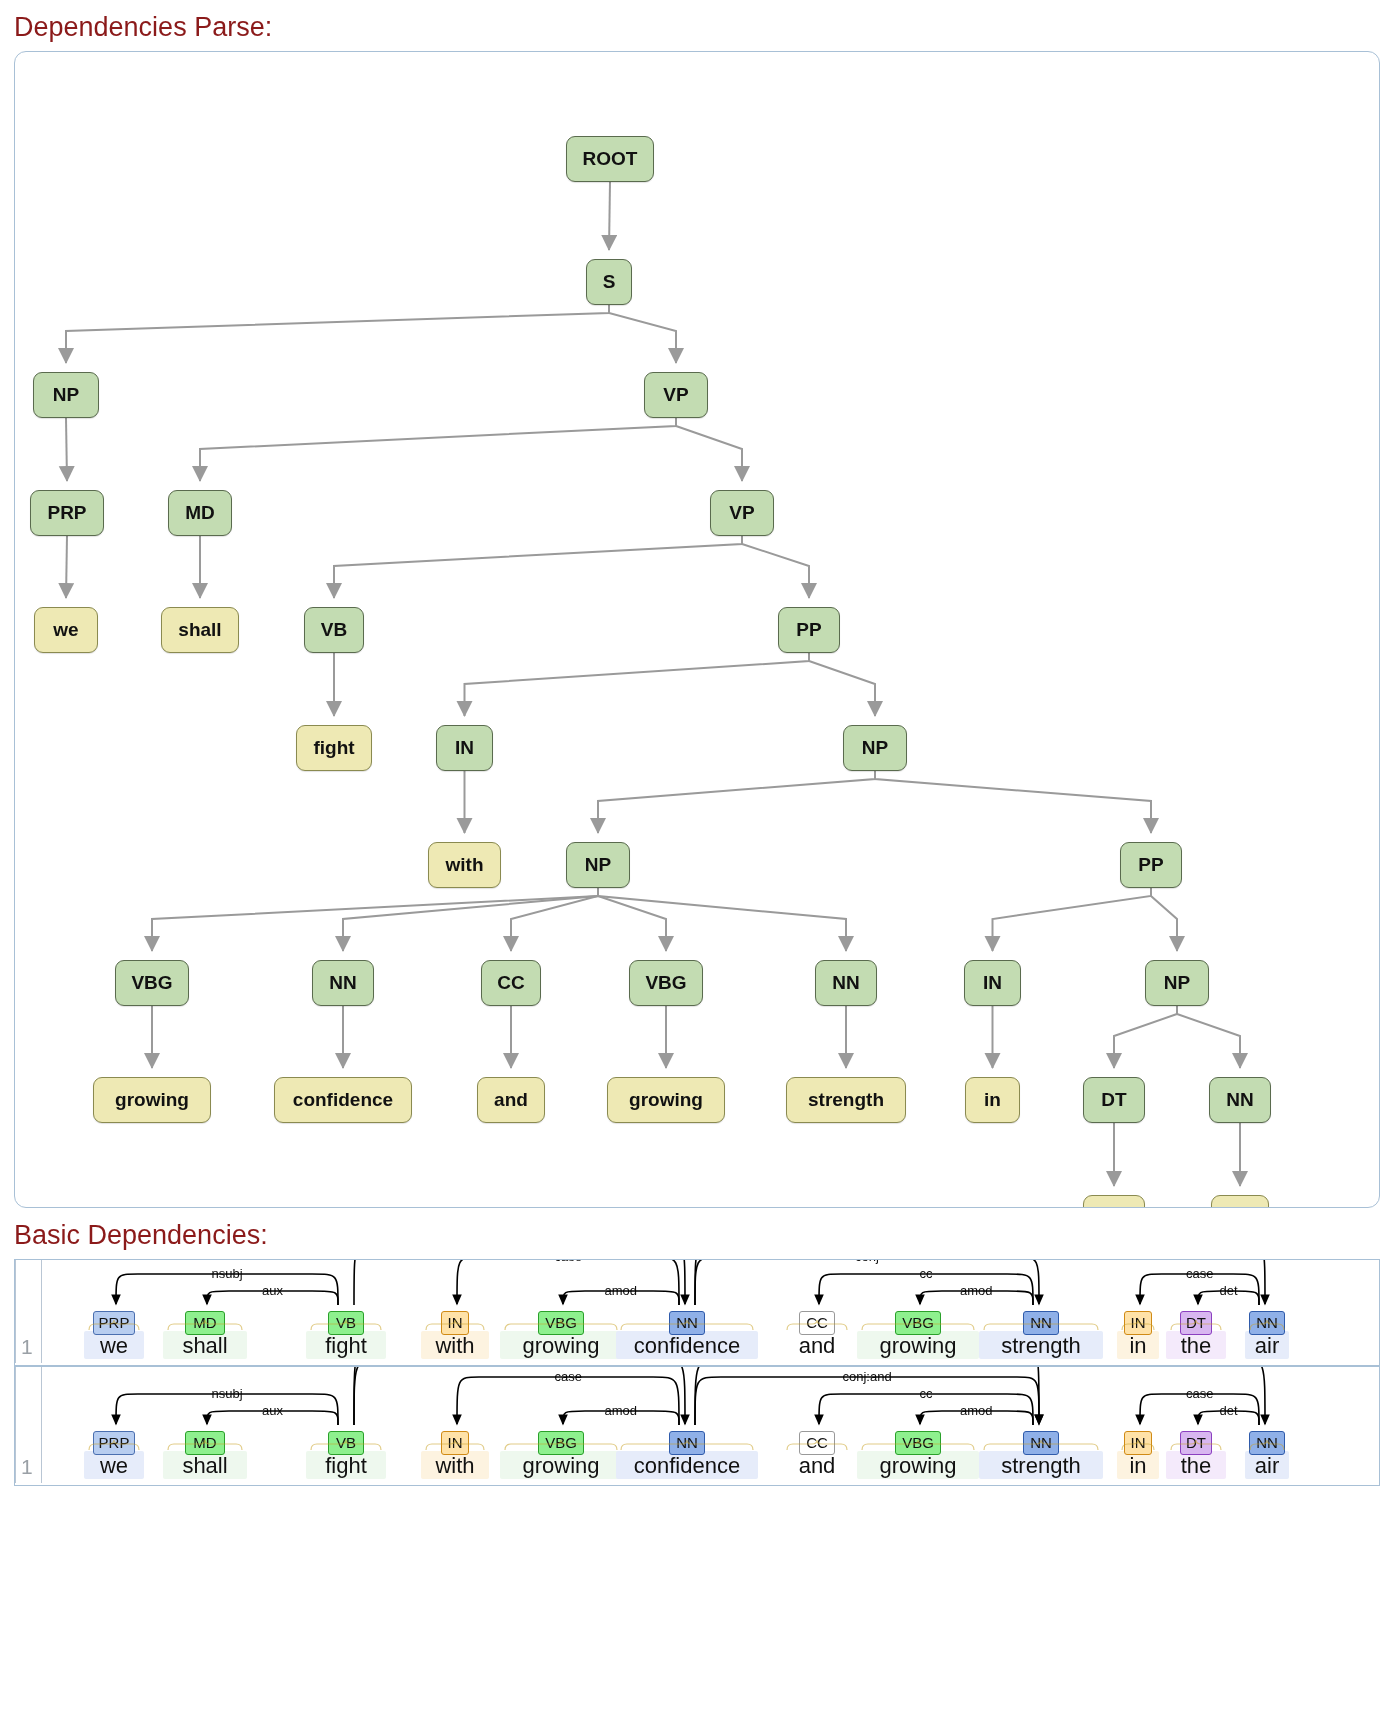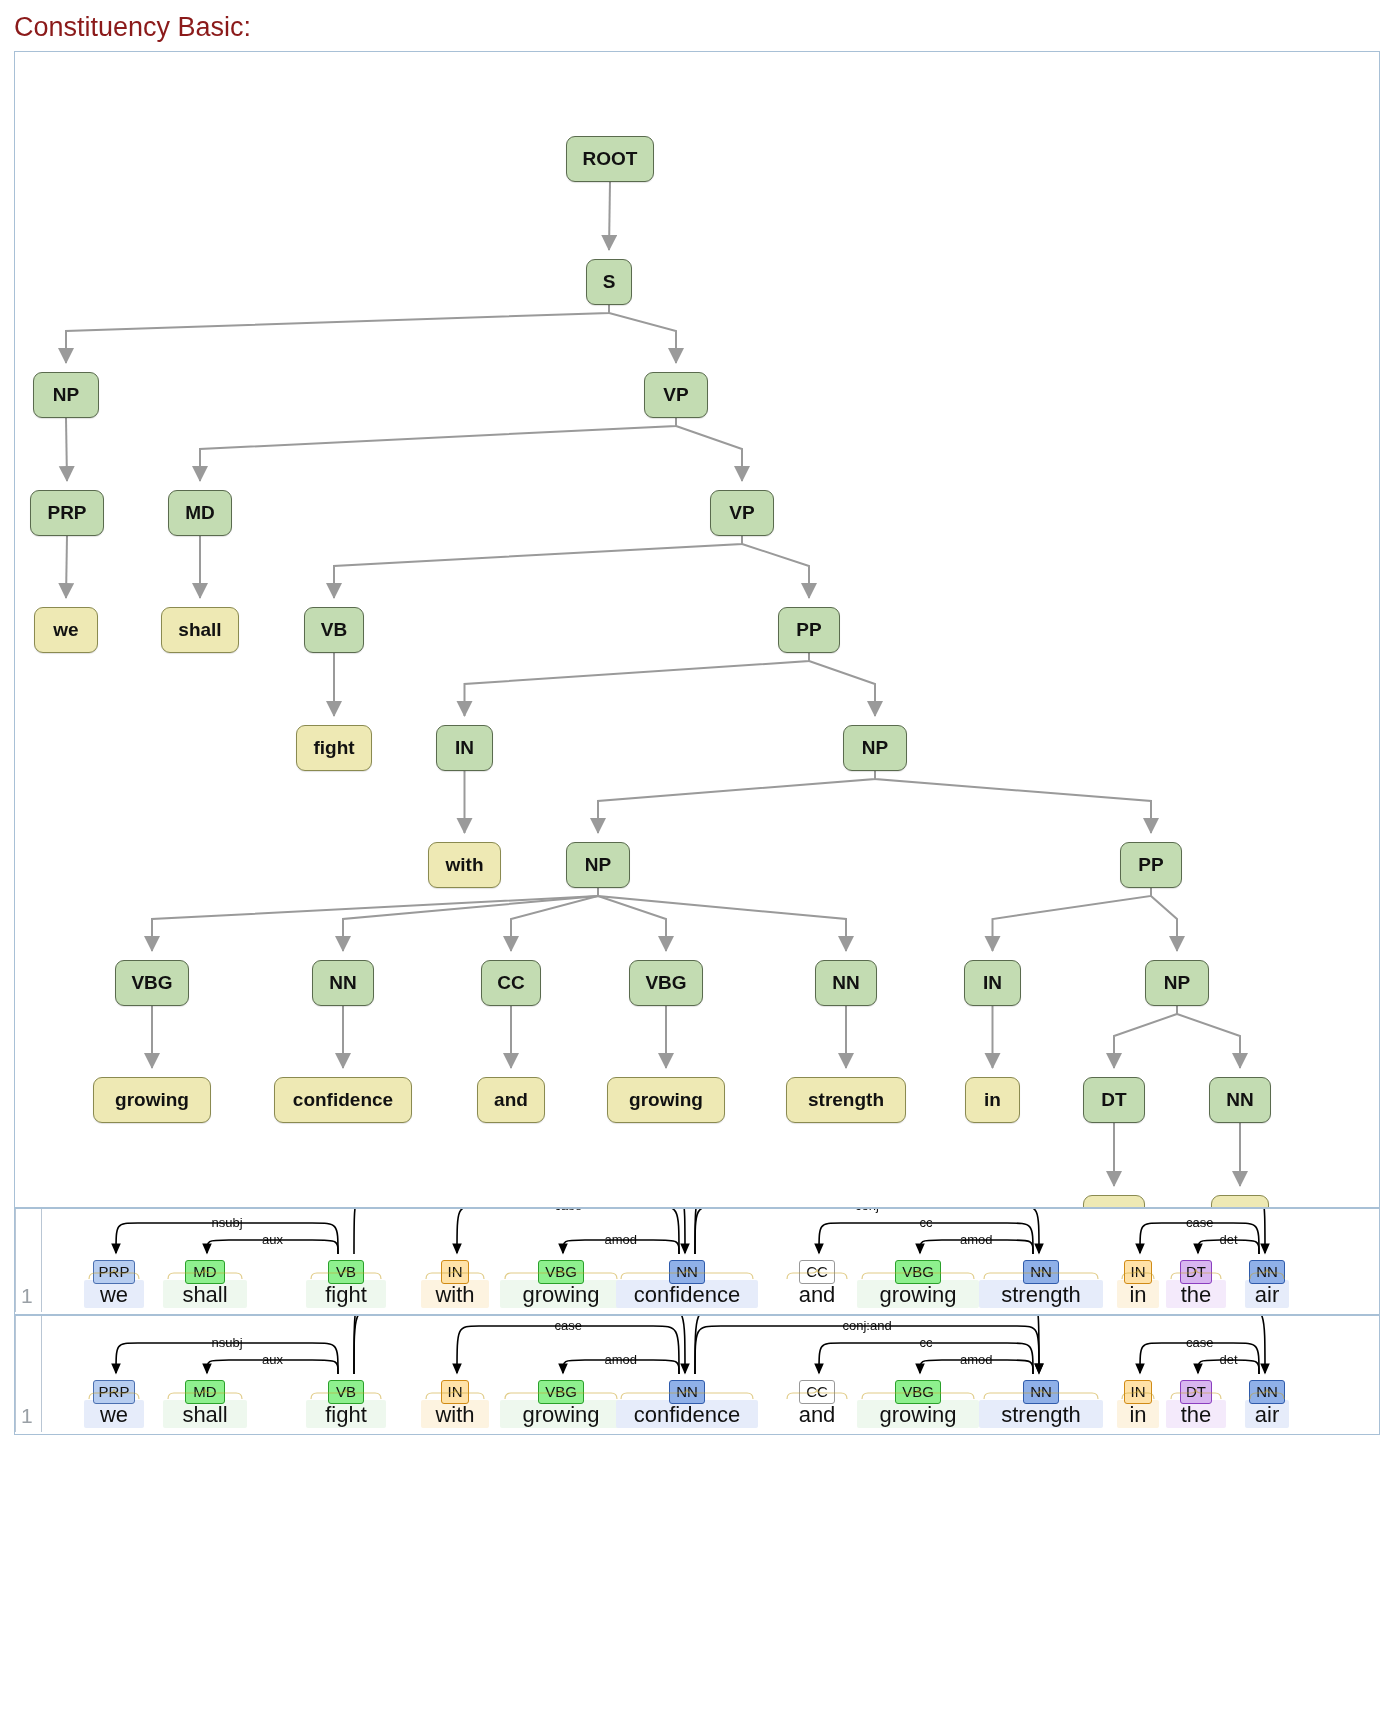--- a/index.html
+++ b/index.html
@@ -1,20 +1,20 @@
 <!DOCTYPE html>
 <html><head>
 <meta charset="utf-8">
 <style>
   html,body{margin:0;padding:0;background:#ffffff;}
   body{font-family:"Liberation Sans",sans-serif;width:1392px;}
   .page{width:1392px;position:relative;}
   .section-title{color:#8b1a1a;font-size:27px;line-height:1;padding:14px 0 10px 14px;font-weight:400;}
   .panel{border:1px solid #a8c0d6;background:#fff;margin:0 12px 0 14px;position:relative;overflow:hidden;}
-  .tree-panel{height:1155px;}
+  .tree-panel{height:1155px;border-radius:12px;}
   .dep-panel{height:105px;}
 
   
   .tnode{position:absolute;border:1.4px solid #5a6b4e;border-radius:9px;
          display:flex;align-items:center;justify-content:center;
          font-weight:bold;font-size:19px;color:#111;box-sizing:border-box;
          box-shadow:0 1px 1px rgba(0,0,0,.12);}
   .tnode.cat{background:#c3dcb2;}
   .tnode.leaf{background:#eee9b4;border-color:#8a8a50;}
   svg.edges{position:absolute;left:0;top:0;pointer-events:none;}
@@ -37,21 +37,21 @@
         white-space:nowrap;}
   .wbg{position:absolute;border-radius:2px;}
   .deplbl{position:absolute;font-size:13px;color:#111;background:#fff;padding:0 2px;
           line-height:1;white-space:nowrap;}
 </style>
 </head>
 <body>
 
 <div class="page">
 
-  <div class="section-title">Constituency Basic:</div>
+  <div class="section-title">Dependencies Parse:</div>
 
   <div class="panel tree-panel" id="treePanel">
     <svg class="edges" id="treeEdges" width="1368" height="1155">
       <defs>
         <marker id="ah" markerWidth="9" markerHeight="9" refX="7.5" refY="4" orient="auto">
           <path d="M0,0 L8,4 L0,8 z" fill="#9a9a9a"></path>
         </marker>
       </defs>
     <path d="M595,130 L594,198" stroke="#9a9a9a" stroke-width="2" fill="none" marker-end="url(#ah)"></path>
         <path d="M594,253 L594,261 L51,279 L51,311" stroke="#9a9a9a" stroke-width="2" fill="none" marker-end="url(#ah)"></path>
@@ -184,20 +184,21 @@
         <span>NN</span>
       </div>
       <div class="tnode leaf" style="left: 1068px; top: 1143px; width: 62px; height: 46px;">
         <span>the</span>
       </div>
       <div class="tnode leaf" style="left: 1196px; top: 1143px; width: 58px; height: 46px;">
         <span>air</span>
       </div>
     </div>
 
+  <div class="section-title">Basic Dependencies:</div>
 
   <div class="panel dep-panel">
     <div class="depwrap" id="depBasic">
       <div class="gutter2"></div>
       <div class="gutter"></div>
       <div class="sentnum">1</div>
     <div class="wbg" style="left: 69px; top: 71px; width: 60px; height: 28px; background: rgb(230, 236, 250);"></div>
         <div class="word" style="left: 72px; top: 75px; width: 54px;">we</div>
         <div class="pos PRP" style="left: 78px; top: 51px; width: 42px;">PRP</div>
         <div class="wbg" style="left: 148px; top: 71px; width: 84px; height: 28px; background: rgb(238, 248, 238);"></div>

